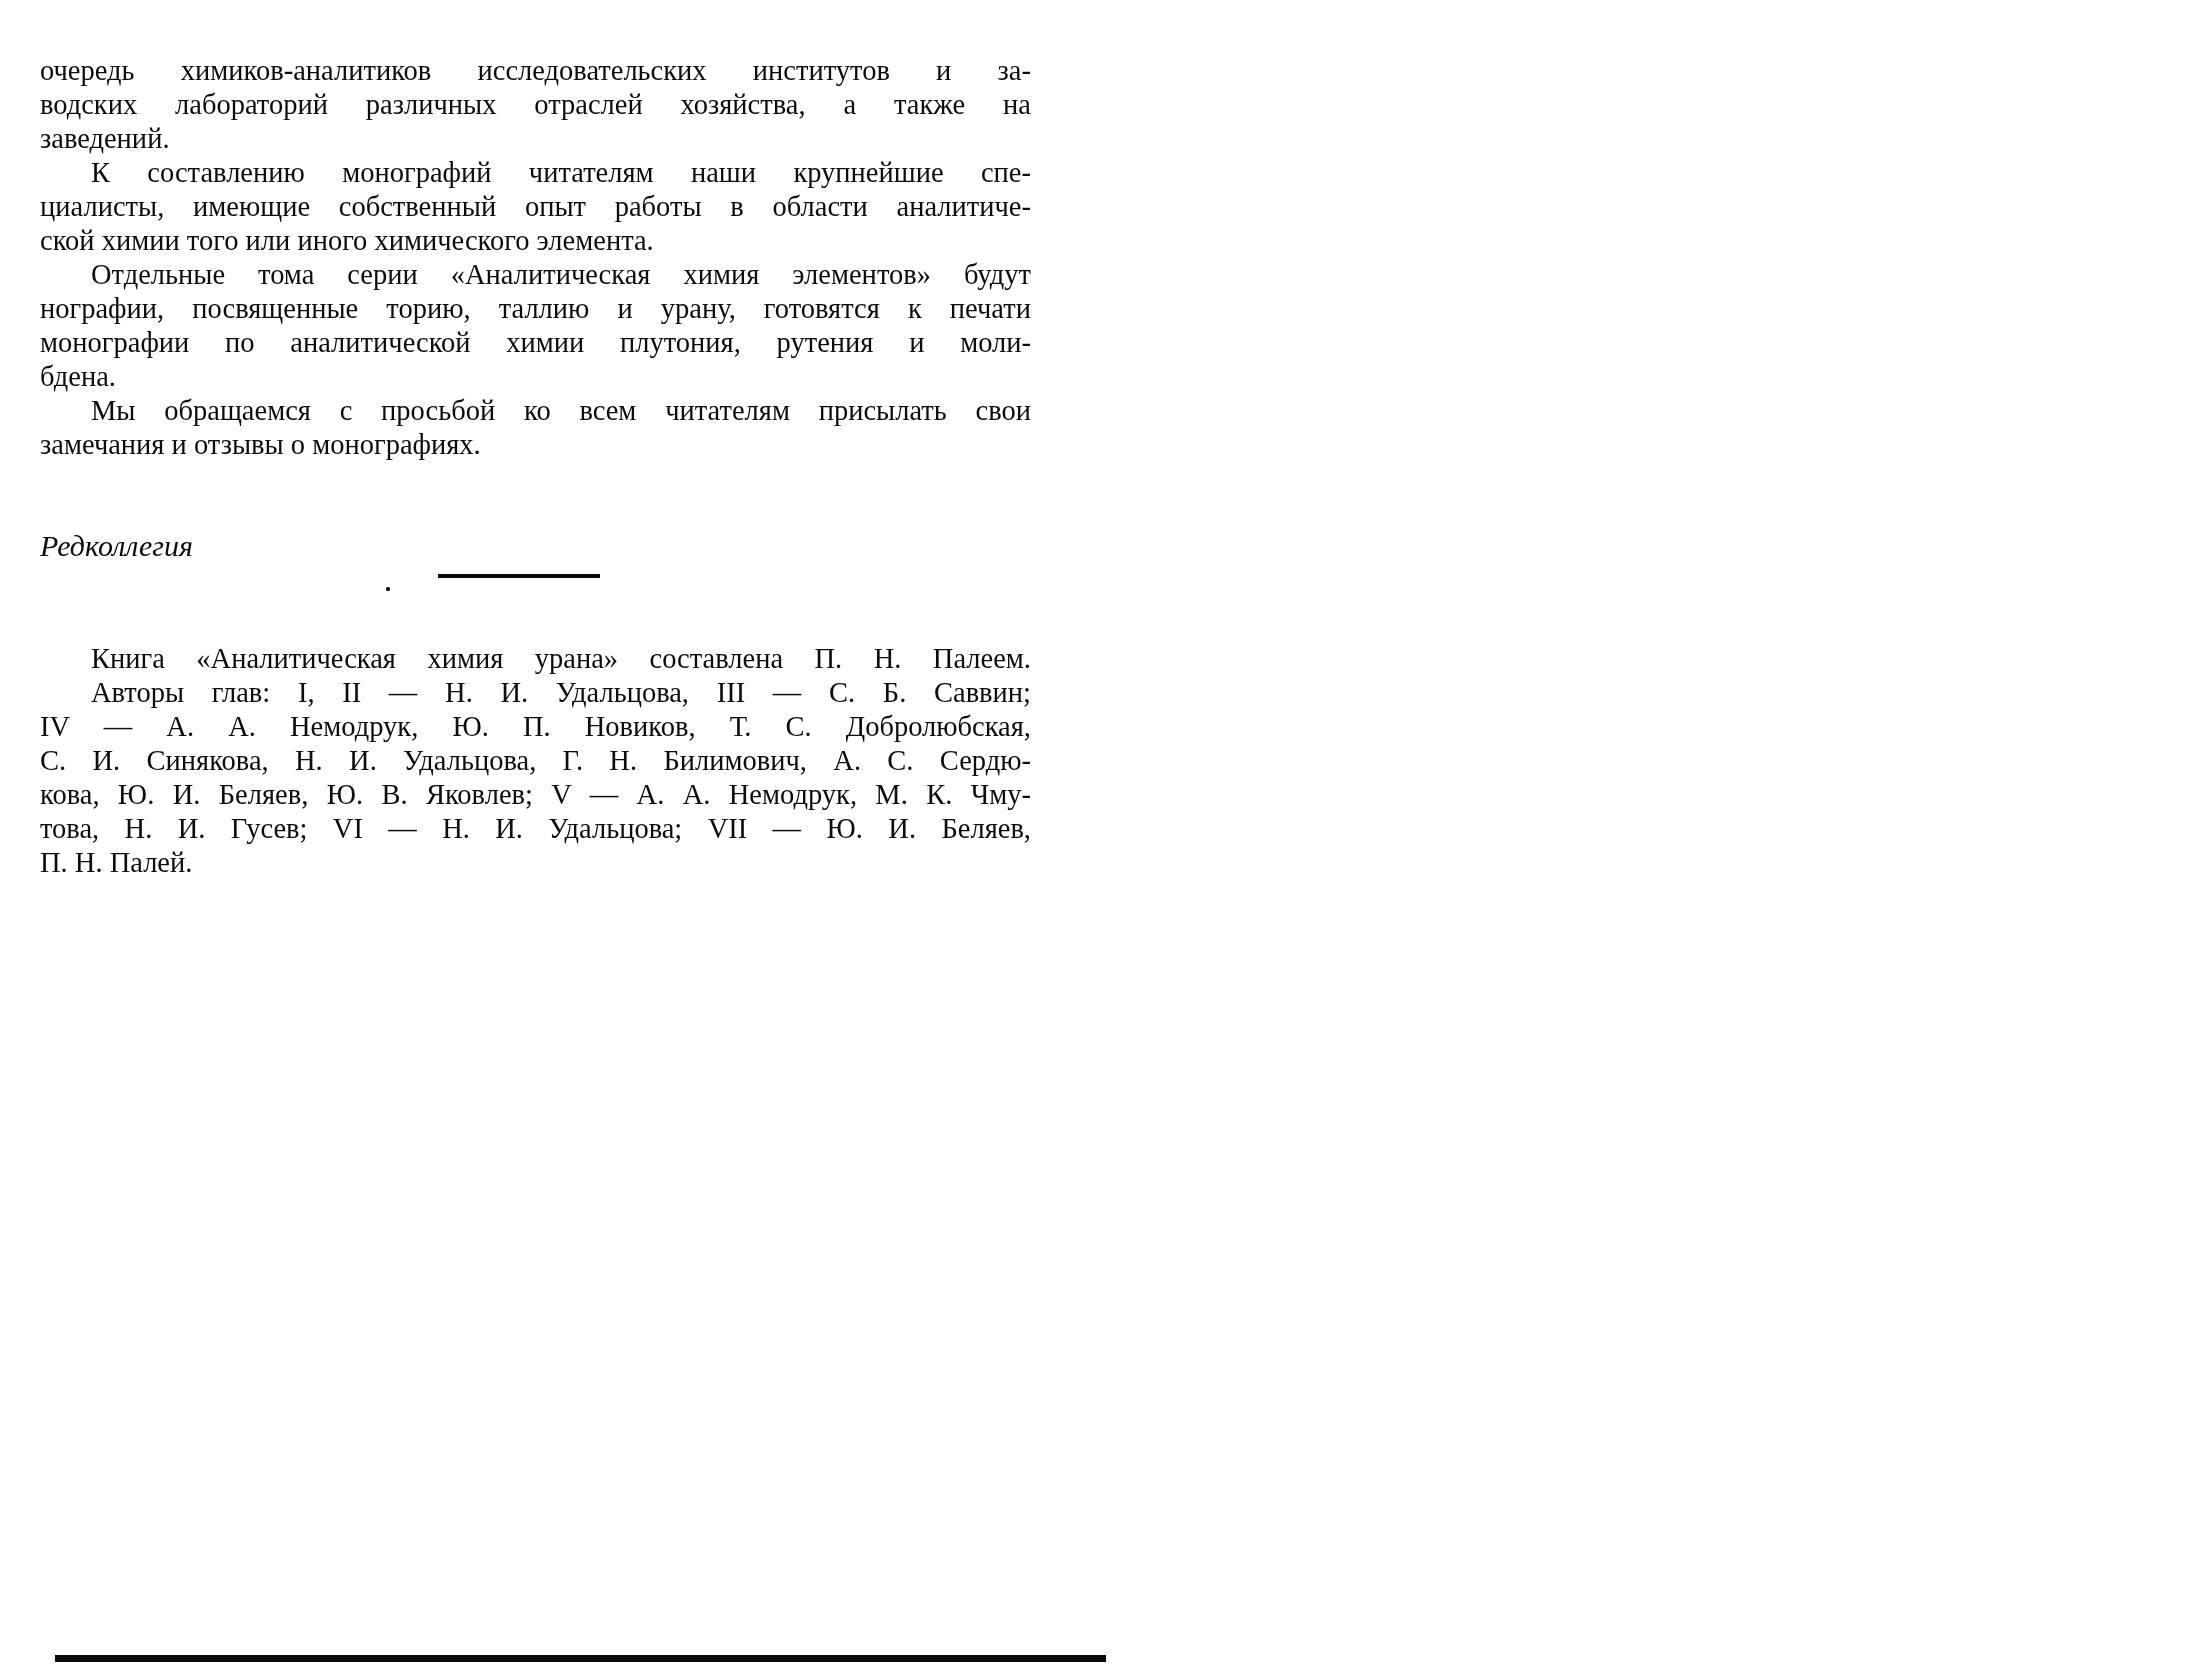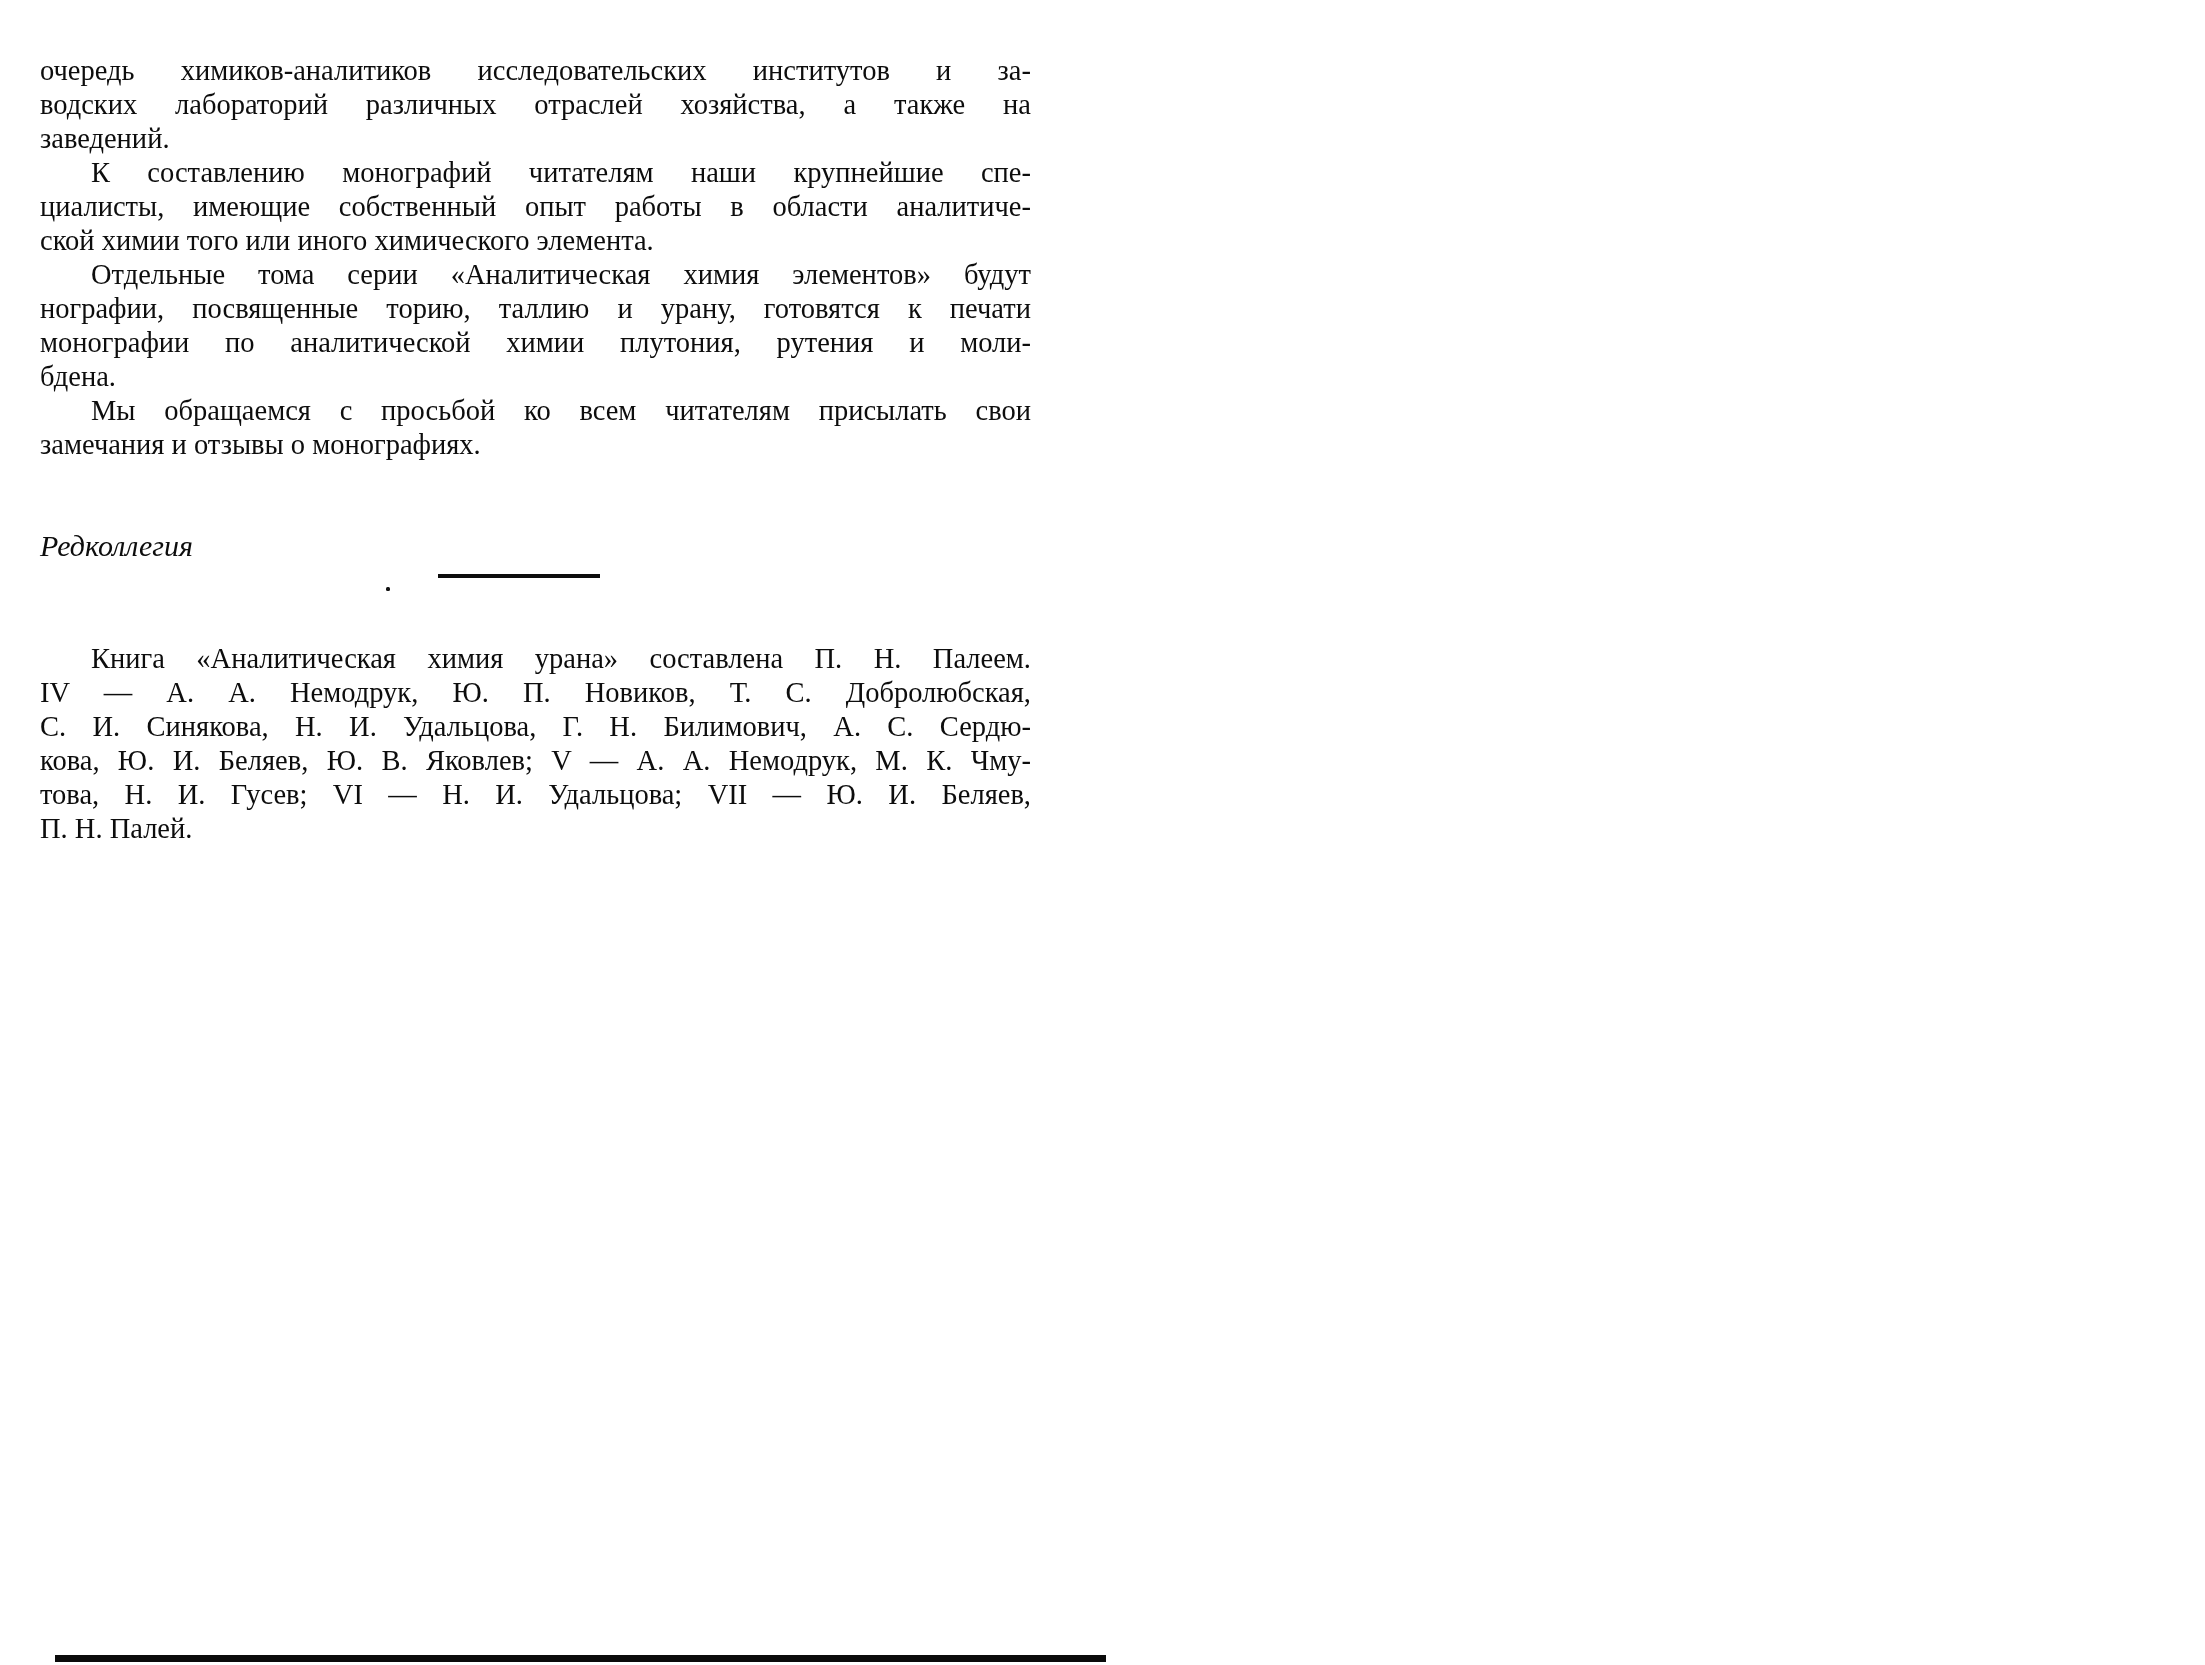--- a/index.html
+++ b/index.html
@@ -55,20 +55,21 @@
       <div class="line ind">Мы обращаемся с просьбой ко всем читателям присылать свои</div>
       <div class="line end">замечания и отзывы о монографиях.</div>
     </div>
 
   <div class="textblock" id="left-signature">Редколлегия</div>
 
   <div id="left-divider"></div>
 
   <div class="textblock" id="left-credit">
       <div class="line ind">Книга «Аналитическая химия урана» составлена П. Н. Палеем.</div>
+      <div class="line ind">Авторы глав: I, II — Н. И. Удальцова, III — С. Б. Саввин;</div>
       <div class="line">IV — А. А. Немодрук, Ю. П. Новиков, Т. С.  Добролюбская,</div>
       <div class="line">С. И. Синякова, Н. И. Удальцова, Г. Н. Билимович, А. С. Сердю-</div>
       <div class="line">кова, Ю. И. Беляев, Ю. В. Яковлев; V — А. А. Немодрук, М. К. Чму-</div>
       <div class="line">това, Н. И. Гусев; VI — Н. И. Удальцова; VII — Ю. И. Беляев,</div>
       <div class="line end">П. Н. Палей.</div>
     </div>
 
   <div class="bar" id="bottom-rule-left"></div>
   <div class="speck" id="speck-5"></div>
 </div>

